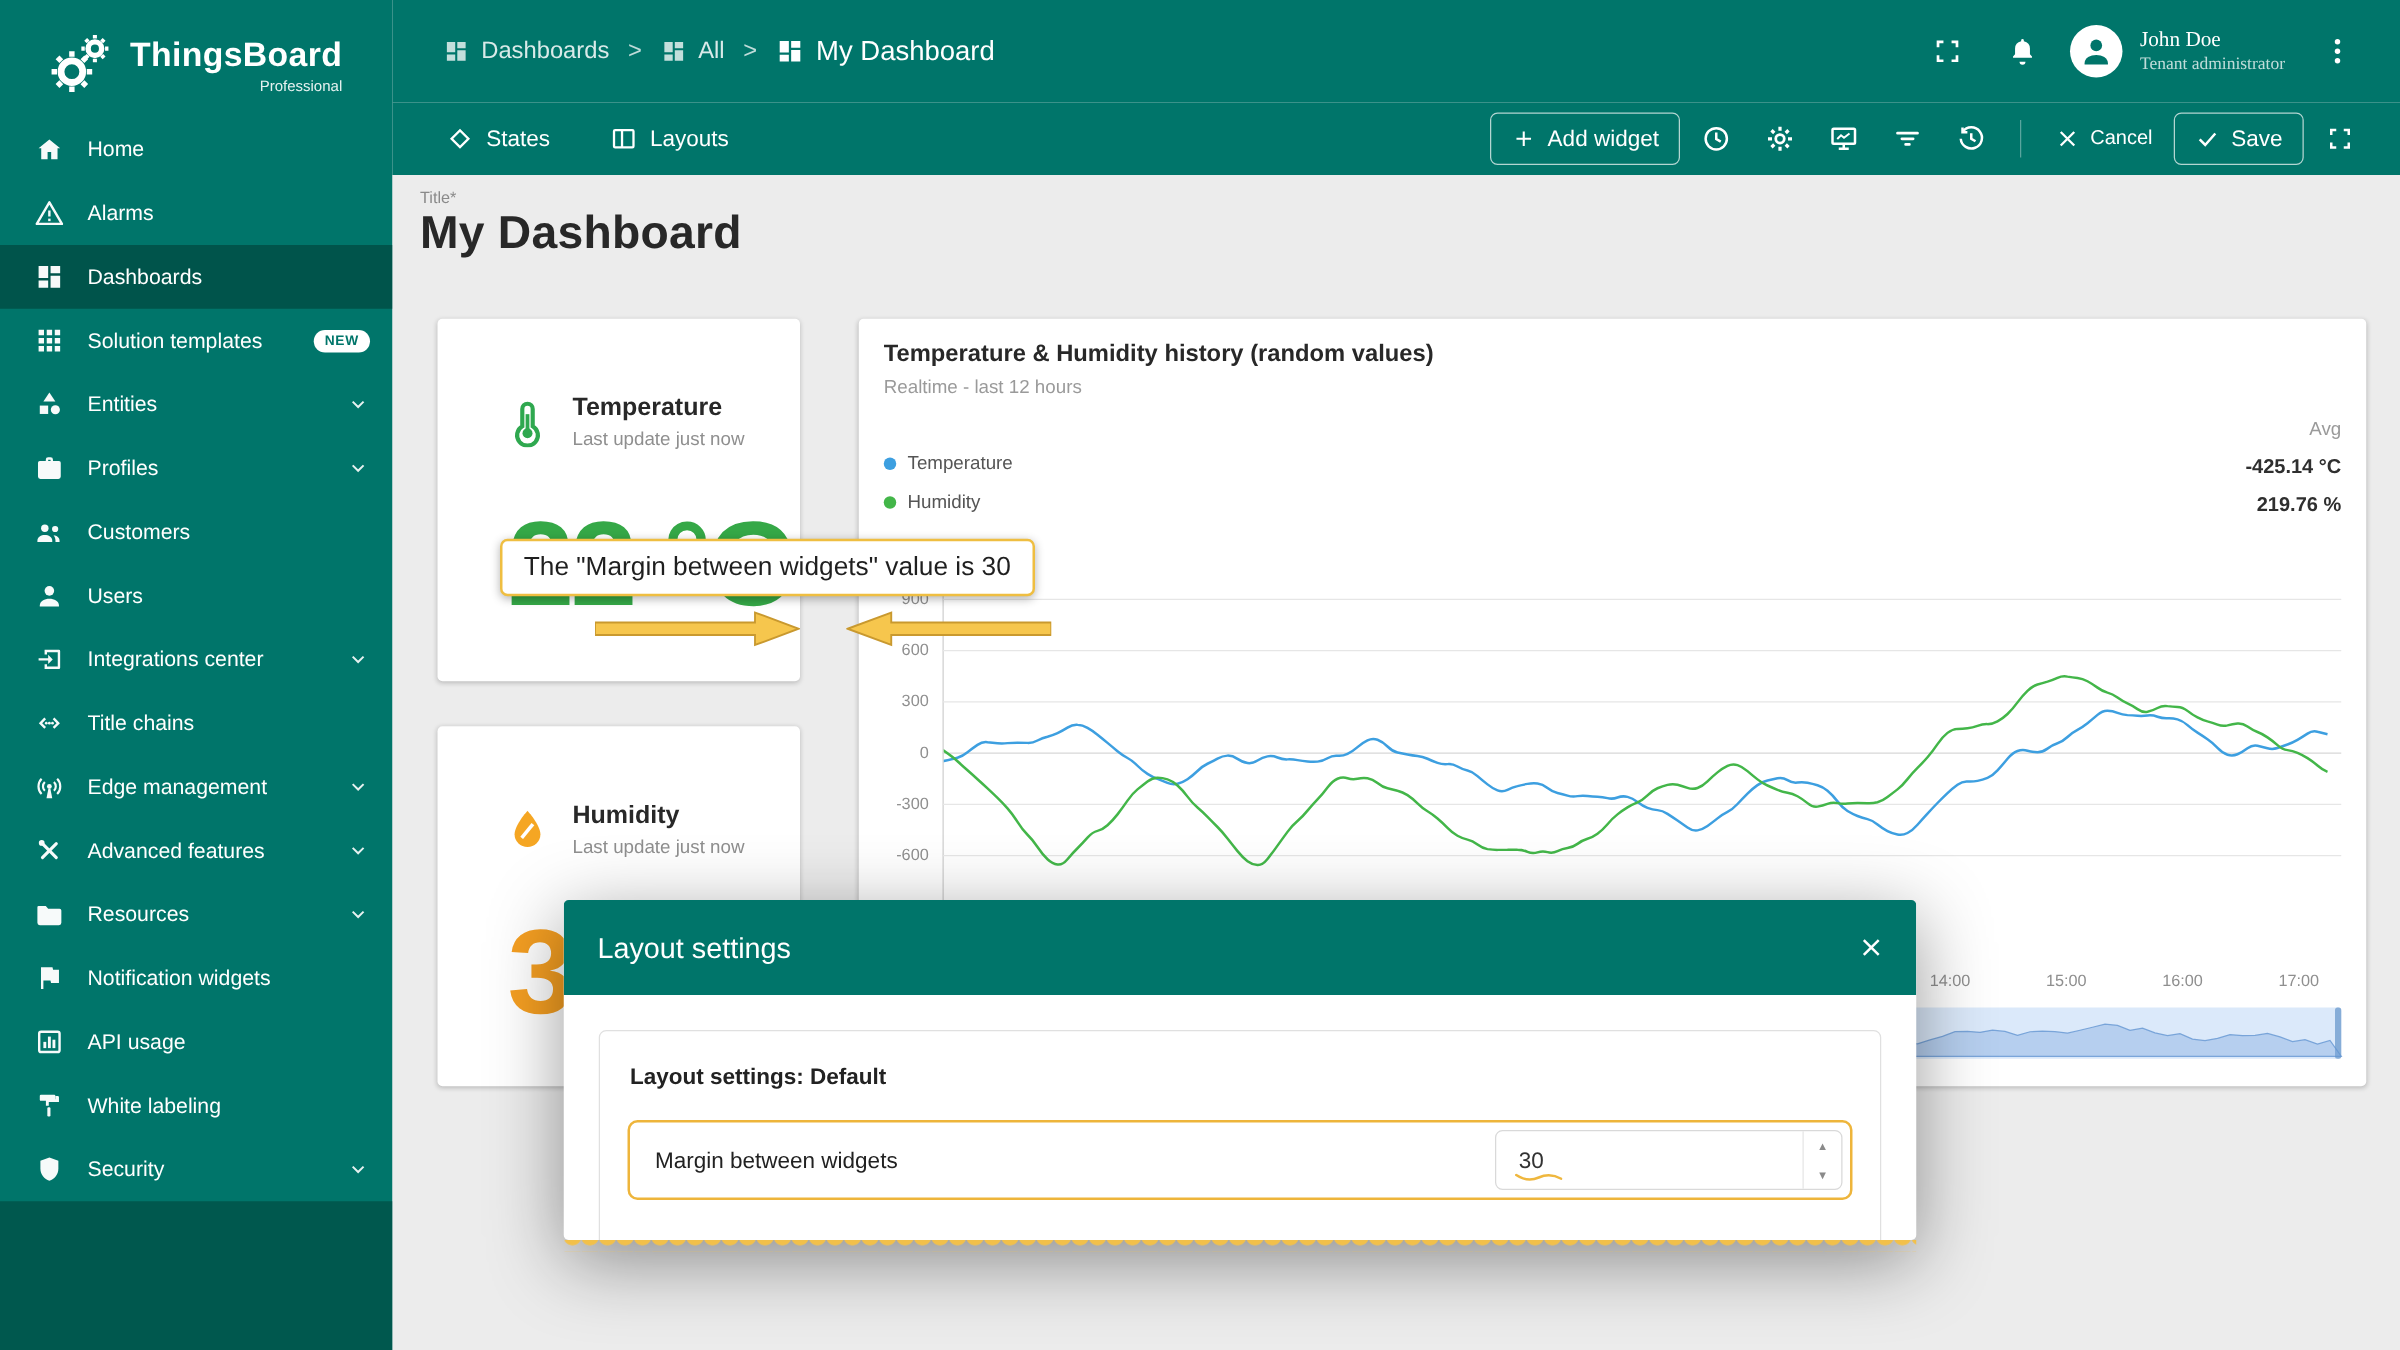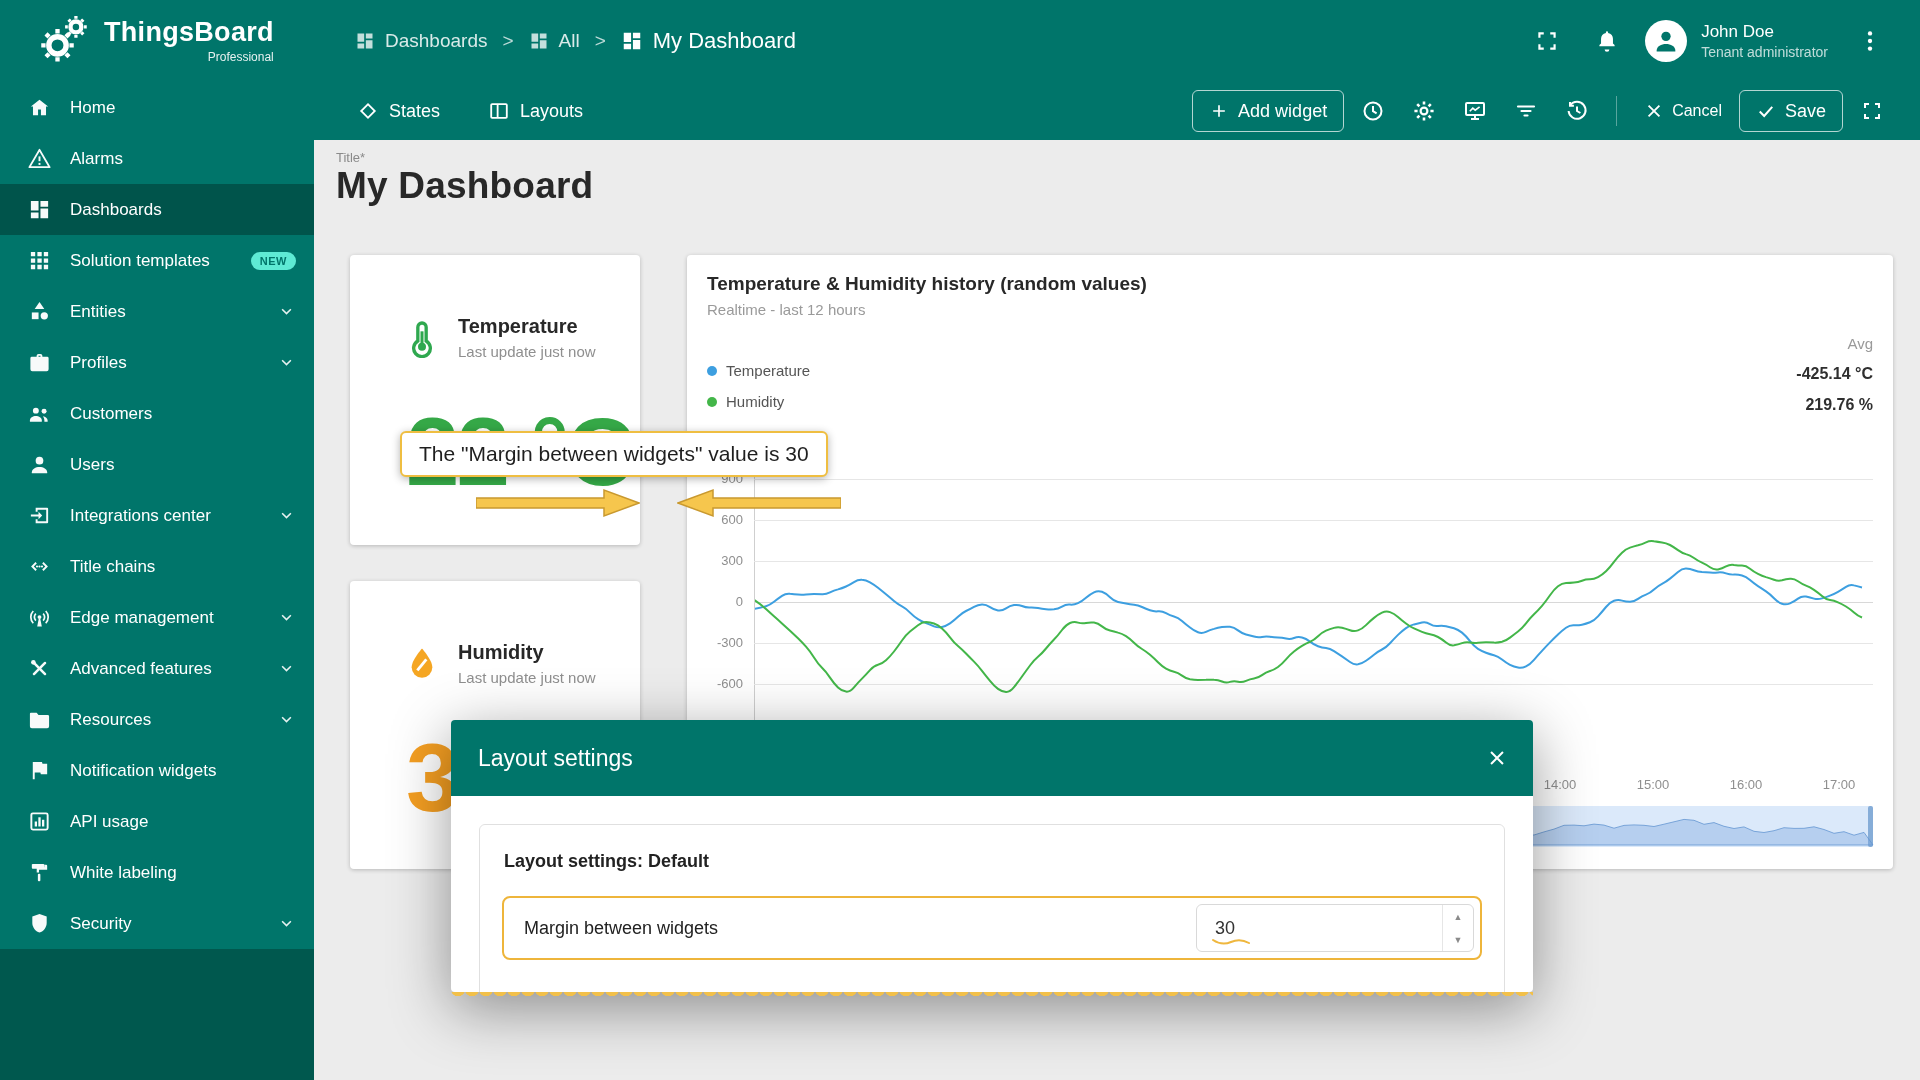--- a/index.html
+++ b/index.html
@@ -1,47 +1,47 @@
 <!DOCTYPE html>
 <html><head>
 <meta charset="utf-8">
 <style>
   html,body{margin:0;padding:0;}
   body{width:1920px;height:1080px;overflow:hidden;font-family:"Liberation Sans",sans-serif;background:#ececec;-webkit-font-smoothing:antialiased;}
   .app{position:relative;width:1920px;height:1080px;display:flex;}
   svg.icn{fill:currentColor;display:block;}
   
   .sidebar{width:314px;flex:none;background:#00756A;color:#fff;display:flex;flex-direction:column;}
-  .logo{height:82px;display:flex;align-items:center;gap:14px;padding:0 16px 0 38px;flex:none;}
+  .logo{height:82px;display:flex;align-items:center;gap:14px;padding:12px 16px 0 38px;flex:none;}
   .logo-mark{width:52px;height:52px;color:#fff;}
   .logo-name{font-size:27px;font-weight:bold;letter-spacing:.3px;line-height:1;}
   .logo-sub{font-size:12px;opacity:.9;text-align:right;margin-top:4px;}
   .menu{display:flex;flex-direction:column;flex:none;}
   .mi{display:flex;align-items:center;height:51px;padding:0 18px 0 28px;gap:19px;font-size:17px;cursor:pointer;}
   .mi.active{background:#00544B;}
   .mi .ic{width:23px;height:23px;flex:none;opacity:.97;}
   .mi .ml{flex:1;white-space:nowrap;}
   .mi .chev{width:19px;height:19px;opacity:.9;flex:none;}
-  .badge{background:#5eead4;color:#00756A;font-size:11px;font-weight:bold;letter-spacing:.5px;padding:3px 9px;border-radius:11px;flex:none;}
+  .badge{background:#ffffff;color:#00756A;font-size:11px;font-weight:bold;letter-spacing:.5px;padding:3px 9px;border-radius:11px;flex:none;}
   .menu-end{flex:1;background:#00584E;}
   
   .main{flex:1;display:flex;flex-direction:column;min-width:0;}
   .topbar{height:82px;flex:none;background:#00756A;color:#fff;display:flex;align-items:center;padding:0 28px 0 41px;}
   .crumbs{display:flex;align-items:center;gap:15px;flex:1;min-width:0;}
   .crumb{display:flex;align-items:center;gap:10px;font-size:19px;color:rgba(255,255,255,.85);cursor:pointer;white-space:nowrap;}
   .crumb .icn{width:20px;height:20px;opacity:.9;}
   .crumb.current{font-size:22px;color:#fff;}
   .crumb.current .icn{width:22px;height:22px;opacity:1;}
   .sep{color:rgba(255,255,255,.75);font-size:19px;}
   .top-right{display:flex;align-items:center;gap:16px;}
   .icon-btn{width:44px;height:44px;border-radius:50%;display:flex;align-items:center;justify-content:center;cursor:pointer;color:#fff;flex:none;}
   .icon-btn .icn{width:26px;height:26px;}
   .avatar{width:42px;height:42px;border-radius:50%;background:#fff;color:#00756A;display:flex;align-items:center;justify-content:center;flex:none;cursor:pointer;}
   .avatar .icn{width:28px;height:28px;}
-  .user-block{line-height:1.3;margin:0 4px 0 -2px;cursor:pointer;}
+  .user-block{line-height:1.3;margin:0 4px 0 -2px;cursor:pointer;font-family:Liberation Serif, serif;}
   .user-name{font-size:17px;}
   .user-role{font-size:14px;color:rgba(255,255,255,.75);}
   
   .toolbar{height:58px;flex:none;background:#00756A;color:#fff;display:flex;align-items:center;padding:0 26px 0 41px;}
   .tb-left{display:flex;align-items:center;gap:44px;flex:1;}
   .tb-btn{display:flex;align-items:center;gap:10px;font-size:18px;color:#fff;background:transparent;border:none;cursor:pointer;font-family:inherit;padding:6px 2px;}
   .tb-btn .icn{width:22px;height:22px;}
   .tb-right{display:flex;align-items:center;gap:7px;}
   .outline-btn{display:flex;align-items:center;gap:9px;border:1px solid rgba(255,255,255,.7);border-radius:6px;padding:0 16px;height:42px;font-size:18px;color:#fff;background:transparent;cursor:pointer;font-family:inherit;}
   .outline-btn .icn{width:20px;height:20px;}

